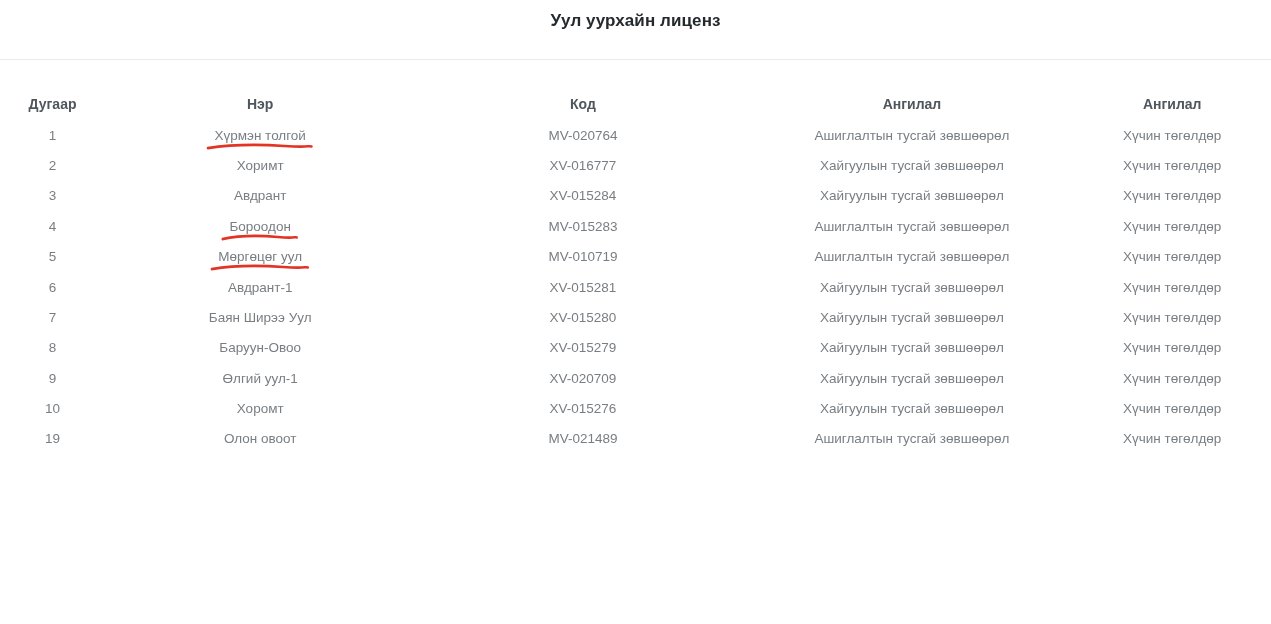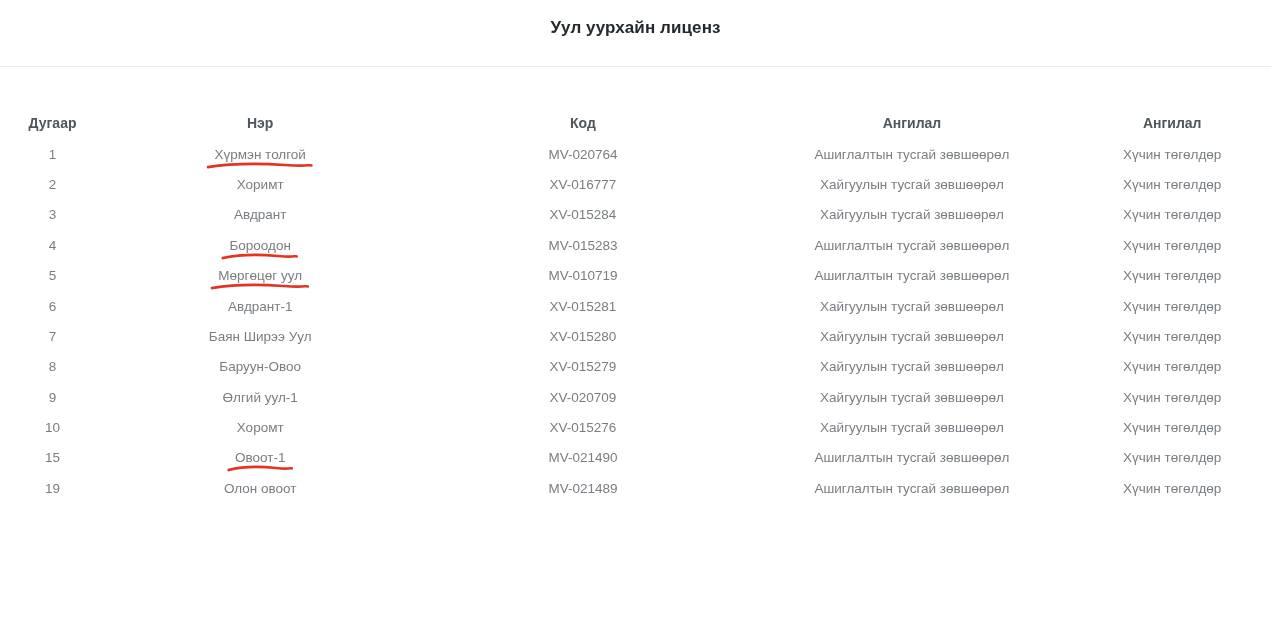--- a/index.html
+++ b/index.html
@@ -5,34 +5,34 @@
   * { box-sizing: border-box; }
   html, body {
     margin: 0; padding: 0;
     width: 1271px; height: 624px;
     background: #ffffff;
     font-family: "Liberation Sans", sans-serif;
     overflow: hidden;
   }
   .page-title {
     text-align: center;
-    padding-top: 18px;
+    padding-top: 11px;
     font-size: 17px;
     font-weight: bold;
     color: #24292d;
     letter-spacing: 0.1px;
   }
   .title-divider {
     border: none;
     border-top: 1px solid #e9ebed;
     margin: 28px 0 0 0;
   }
   table.license-table {
     width: calc(100% - 20px);
-    margin: 12px 10px;
+    margin: 0 10px;
     border-collapse: collapse;
     table-layout: fixed;
   }
   .license-table col.c1 { width: 6.8%; }
   .license-table col.c2 { width: 26.4%; }
   .license-table col.c3 { width: 25.2%; }
   .license-table col.c4 { width: 27.4%; }
   .license-table col.c5 { width: 14.2%; }
   .license-table th {
     font-size: 14px;
@@ -162,29 +162,20 @@
         <td>Хүчин төгөлдөр</td>
       </tr>
       <tr>
         <td>10</td>
         <td><span class="nm">Хоромт</span></td>
         <td>XV-015276</td>
         <td>Хайгуулын тусгай зөвшөөрөл</td>
         <td>Хүчин төгөлдөр</td>
       </tr>
       <tr>
-        <td>15</td>
-        <td><span class="nm">Овоот-1<svg viewBox="0 0 120 10" preserveAspectRatio="none" class="mark">
-              <path d="M2 6.5 C 25 3.5, 60 3, 88 4.5 S 114 4, 118 5" fill="none" stroke="#e23425" stroke-width="2.4" stroke-linecap="round"></path>
-            </svg></span></td>
-        <td>MV-021490</td>
-        <td>Ашиглалтын тусгай зөвшөөрөл</td>
-        <td>Хүчин төгөлдөр</td>
-      </tr>
-      <tr>
         <td>19</td>
         <td><span class="nm">Олон овоот</span></td>
         <td>MV-021489</td>
         <td>Ашиглалтын тусгай зөвшөөрөл</td>
         <td>Хүчин төгөлдөр</td>
       </tr>
     </tbody>
 </table>
 
 </body></html>

